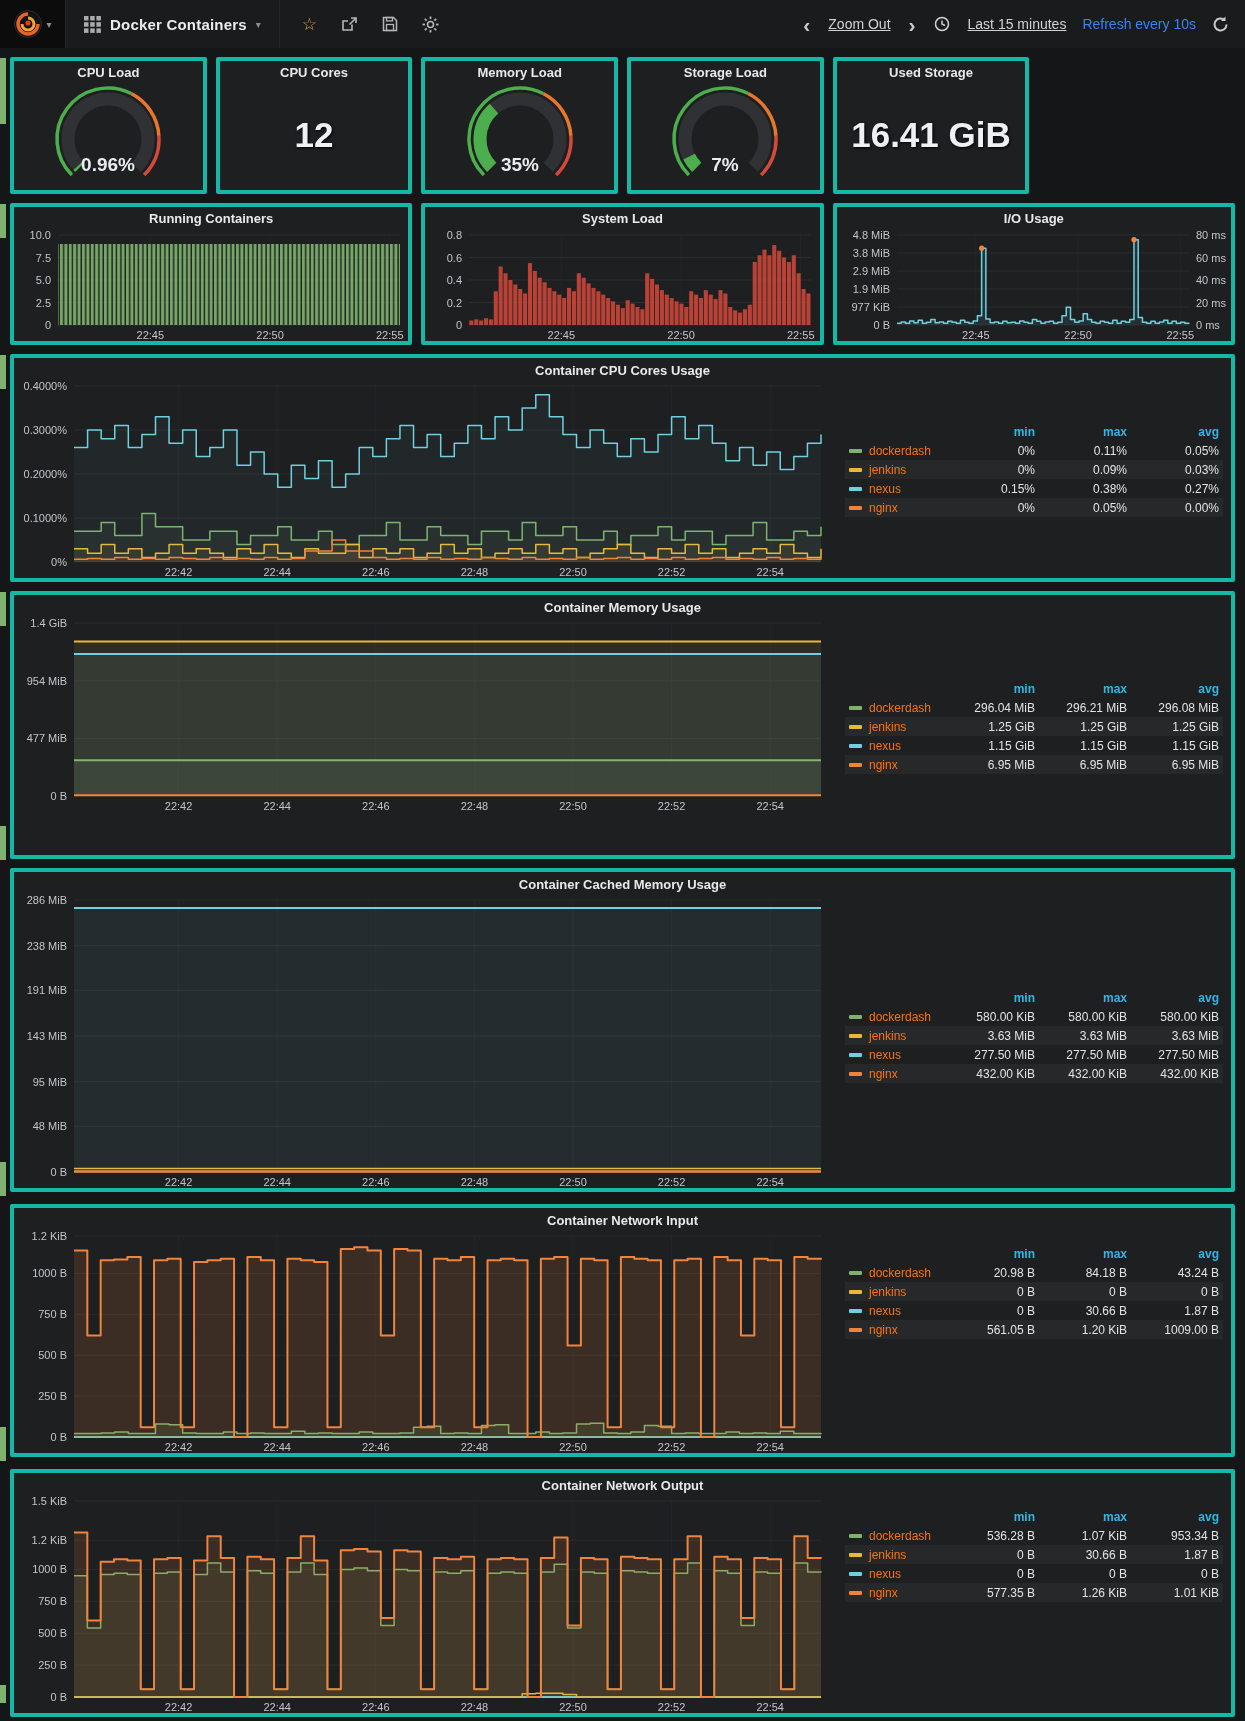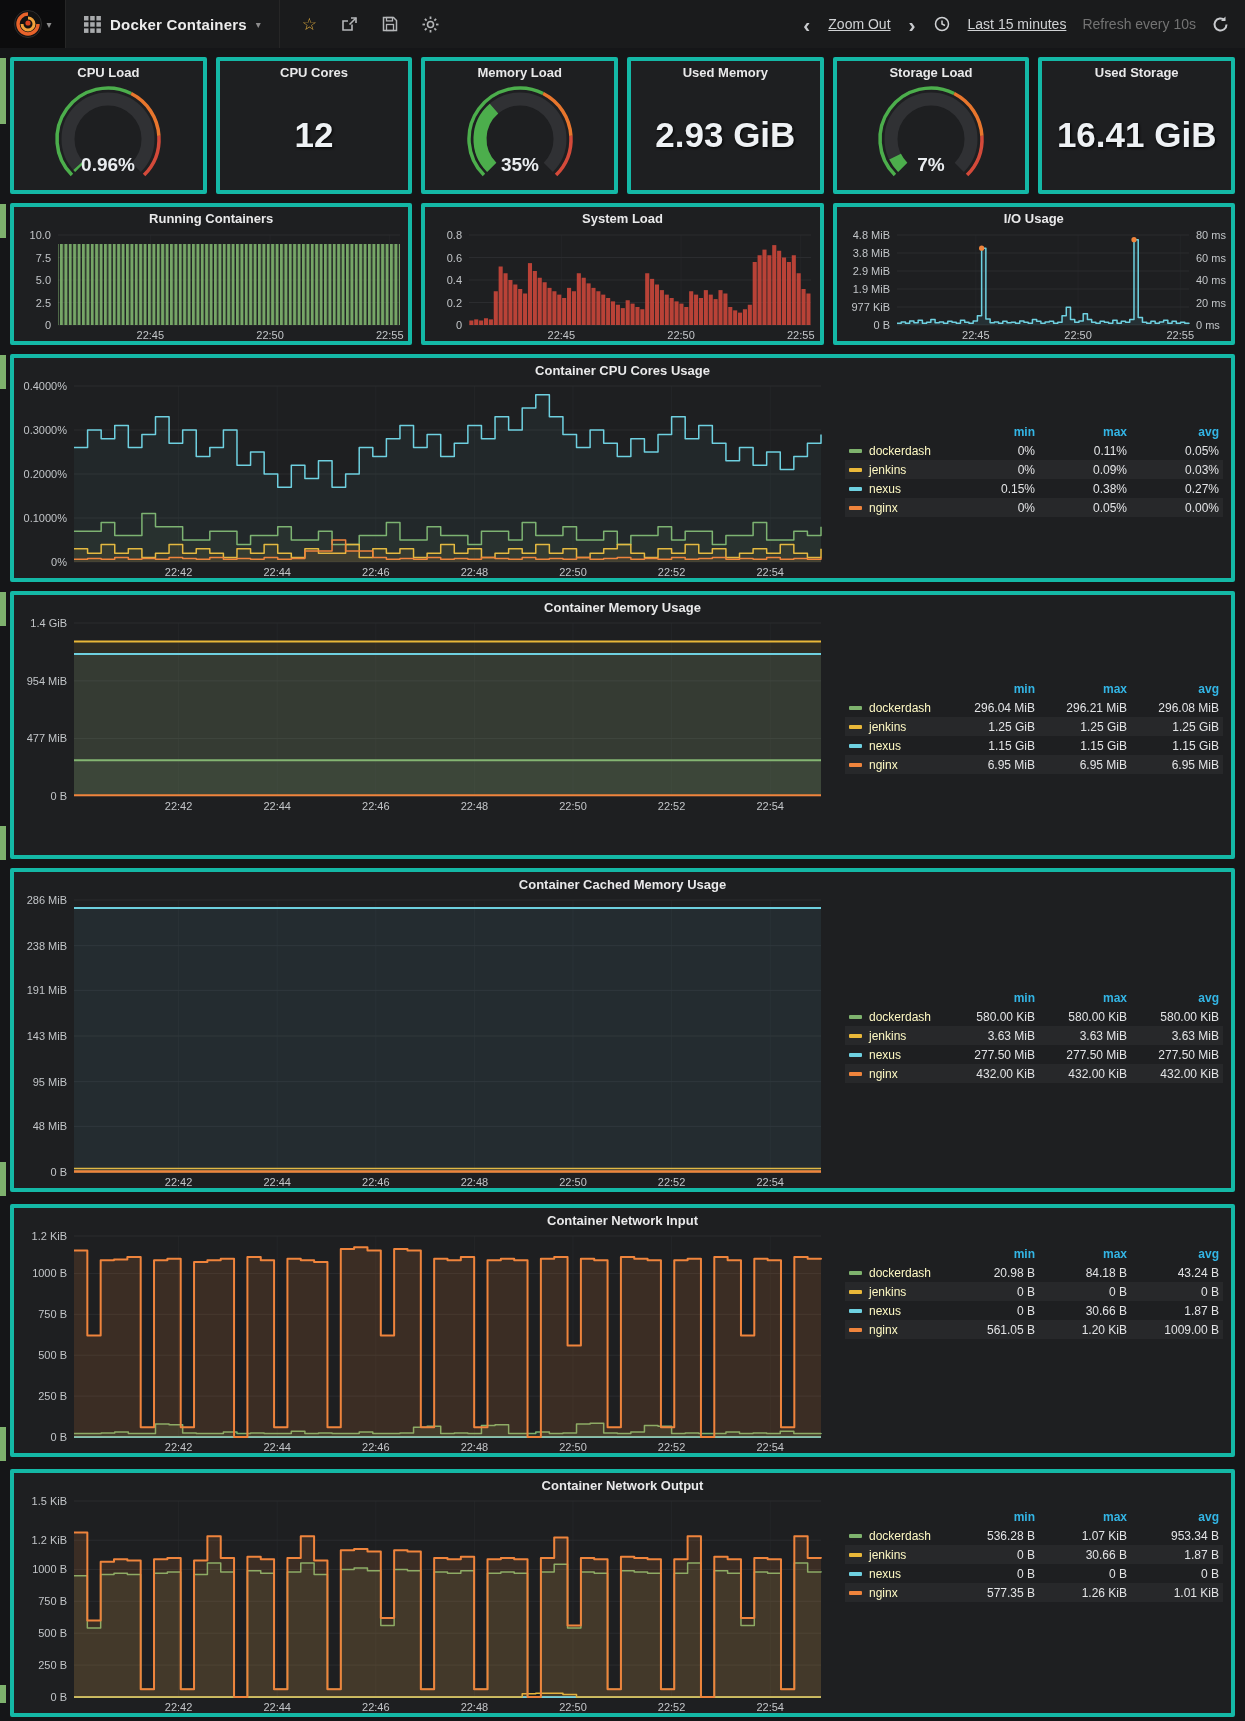--- a/index.html
+++ b/index.html
@@ -40,21 +40,21 @@
   .big-plot { right:410px; }
   
   .stat-body { position:absolute; top:22px; left:0; right:0; bottom:4px; display:flex; align-items:center; justify-content:center; }
   .stat-num { font-size:35px; font-weight:bold; color:#eef1f4; text-shadow:1px 1px 3px #000; }
   
   .legend { position:absolute; right:8px; width:378px; font-size:12px; z-index:3; }
   .lg-row { display:flex; align-items:center; height:19px; padding:0 4px; }
   .legend > .lg-row:nth-child(odd):not(.lg-head) { background:rgba(255,255,255,0.045); }
   .lg-dash { width:13px; height:4px; border-radius:1px; margin-right:7px; flex:none; }
   .lg-dash-sp { width:20px; flex:none; }
-  .lg-name { flex:1; color:#fef9c3; white-space:nowrap; }
+  .lg-name { flex:1; color:#f97316; white-space:nowrap; }
   .lg-v { width:92px; text-align:right; color:#e2e3e5; white-space:nowrap; }
   .lg-h { font-weight:bold; }
   .ax { font-size:11px; fill:#c2c5c8; }
   
   .row-handle { position:absolute; left:0; width:6px; background:#7eb26d; z-index:5; cursor:pointer; }
   
   .footer-row { height:28px; position:relative; margin-top:2px; }
   .add-row-btn { position:absolute; right:2px; top:0; color:#fff; font-weight:bold; font-size:13px; padding:5px 12px 6px 10px; border-radius:2px; cursor:pointer; border:none; }
   .add-plus { font-size:15px; font-weight:bold; margin-right:4px; }
   svg text { font-family:"Liberation Sans", sans-serif; }
@@ -126,21 +126,21 @@
     <span class="nv-chev">‹</span>
     <span class="nv-label">Zoom Out</span>
     <span class="nv-chev">›</span>
     <span class="nv-timegrp">
       <svg width="16" height="16" viewBox="0 0 16 16">
         <circle cx="8" cy="8" r="6.5" fill="none" stroke="#d0d2d4" stroke-width="1.5"></circle>
         <path d="M8 4.5 V8 L11 9.5" fill="none" stroke="#d0d2d4" stroke-width="1.5"></path>
       </svg>
       <span class="nv-label">Last 15 minutes</span>
     </span>
-    <span class="nv-refresh-label" id="refresh-label" style="color: #737373;">Refresh every 10s</span>
+    <span class="nv-refresh-label" id="refresh-label" style="color: #3b82f6;">Refresh every 10s</span>
     <span class="nv-ic">
       <svg width="17" height="17" viewBox="0 0 17 17">
         <path d="M14.5 8.5 a6 6 0 1 1 -1.8 -4.3" fill="none" stroke="#c9cbce" stroke-width="2"></path>
         <path d="M13.5 0.5 v4.5 h-4.5 z" fill="#c9cbce"></path>
       </svg>
     </span>
   </div>
 </div>
 
 <div class="dash">
@@ -169,26 +169,20 @@
       <div class="p-title">Memory Load</div>
       <div class="stat-body">
           <svg width="170" height="104" viewBox="0 0 170 104">
             <path d="M 56.71572875253809 84.2842712474619 A 40 40 0 1 1 113.2842712474619 84.2842712474619" stroke="#303134" stroke-width="13" fill="none"></path>
             <path d="M 56.71572875253809 84.2842712474619 A 40 40 0 0 1 59.02207806679266 25.58376137599876" stroke="#4cae4c" stroke-width="13" fill="none"></path>
             <path d="M 48.93755415948607 92.06244584051393 A 51 51 0 0 1 108.15351548671688 10.558667266393243" stroke="#4cae4c" stroke-width="3.5" fill="none"></path>
             <path d="M 108.15351548671688 10.558667266393243 A 51 51 0 0 1 135.89936314984186 52.797683504005" stroke="#e8762d" stroke-width="3.5" fill="none"></path>
             <path d="M 135.89936314984186 52.797683504005 A 51 51 0 0 1 121.06244584051393 92.06244584051393" stroke="#d44a3a" stroke-width="3.5" fill="none"></path>
             <text x="85" y="88" text-anchor="middle" fill="#e9ecef" font-size="19" font-weight="bold">35%</text>
           </svg>
-        </div>
-    </div>
-    <div class="panel">
-      <div class="p-title">Used Memory</div>
-      <div class="stat-body">
-          <span class="stat-num">2.93 GiB</span>
         </div>
     </div>
     <div class="panel">
       <div class="p-title">Storage Load</div>
       <div class="stat-body">
           <svg width="170" height="104" viewBox="0 0 170 104">
             <path d="M 56.71572875253809 84.2842712474619 A 40 40 0 1 1 113.2842712474619 84.2842712474619" stroke="#303134" stroke-width="13" fill="none"></path>
             <path d="M 56.71572875253809 84.2842712474619 A 40 40 0 0 1 49.07889696957537 73.59756679423658" stroke="#4cae4c" stroke-width="13" fill="none"></path>
             <path d="M 48.93755415948607 92.06244584051393 A 51 51 0 0 1 108.15351548671688 10.558667266393243" stroke="#4cae4c" stroke-width="3.5" fill="none"></path>
             <path d="M 108.15351548671688 10.558667266393243 A 51 51 0 0 1 135.89936314984186 52.797683504005" stroke="#e8762d" stroke-width="3.5" fill="none"></path>

